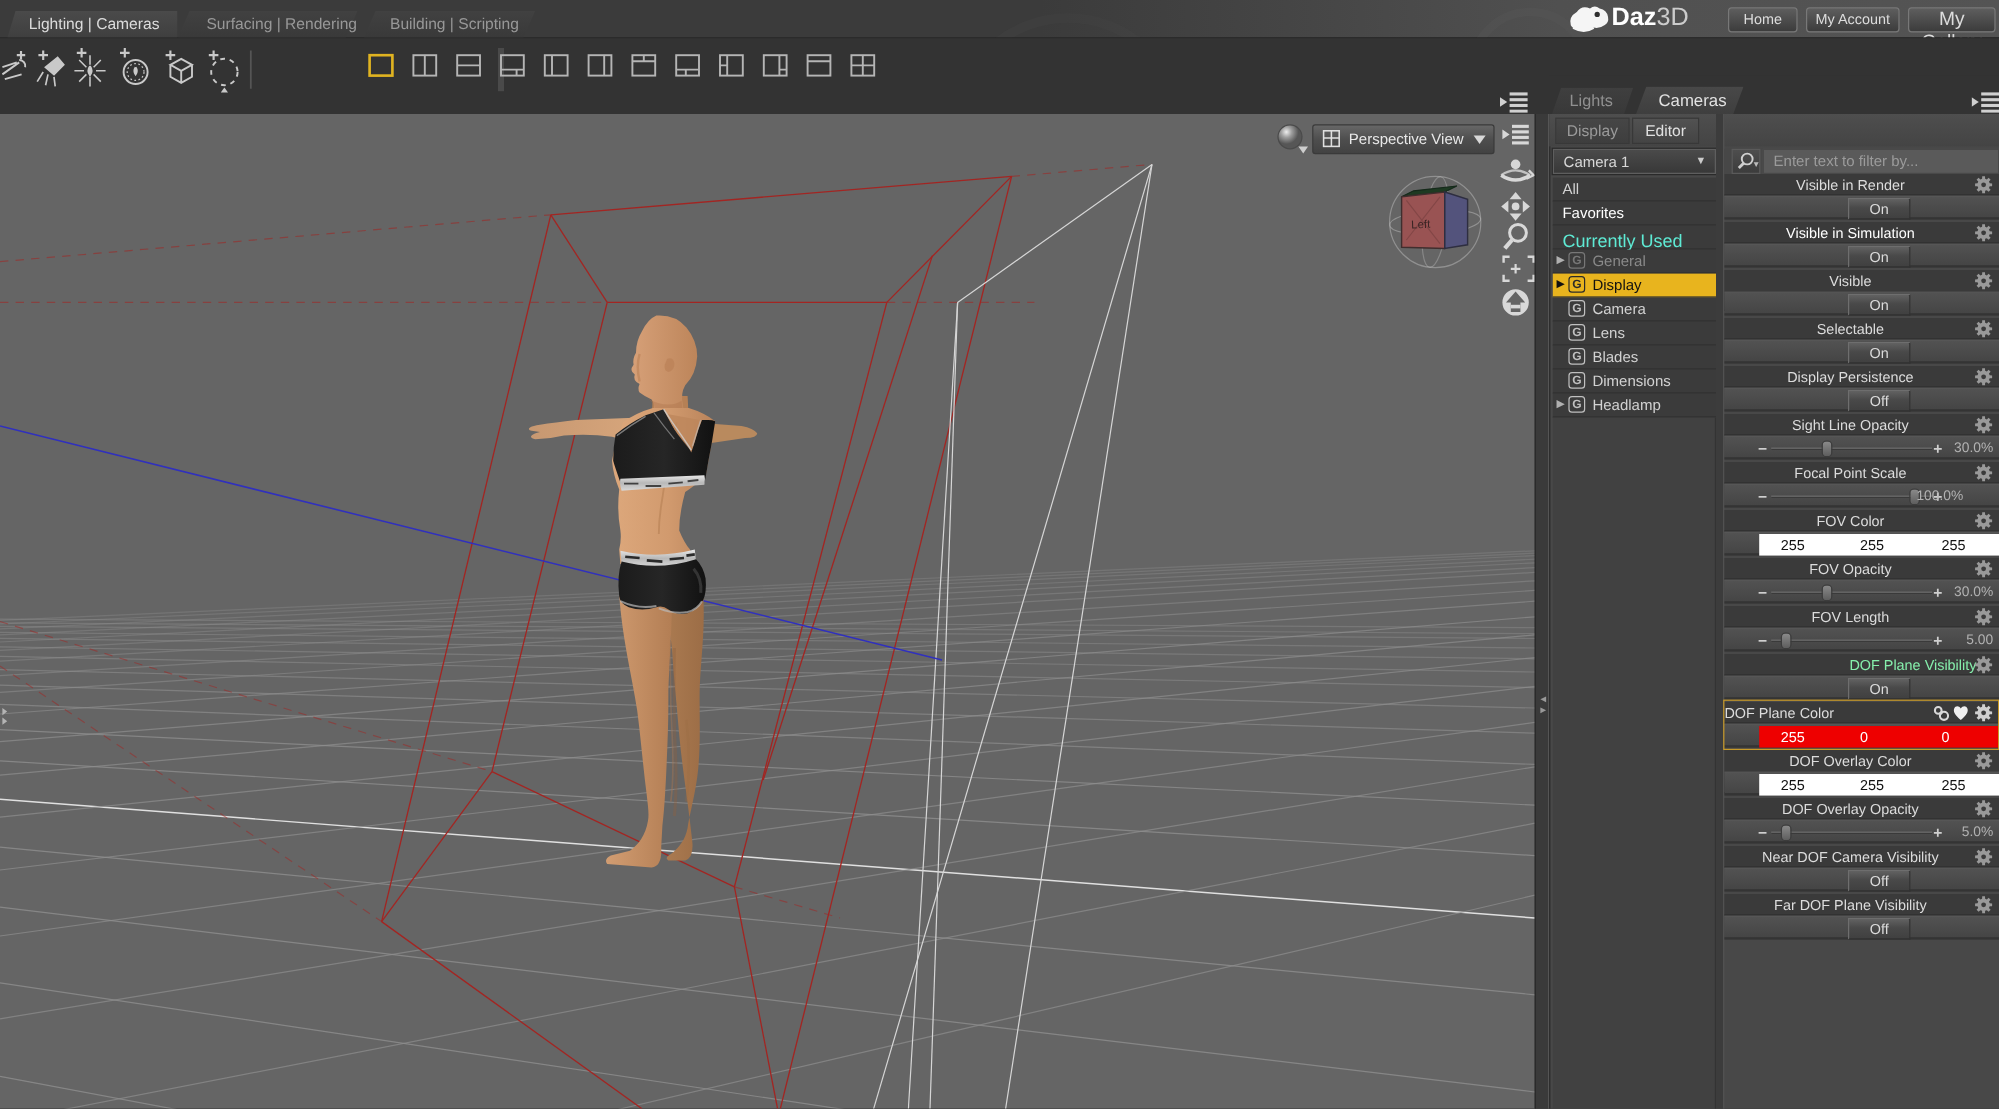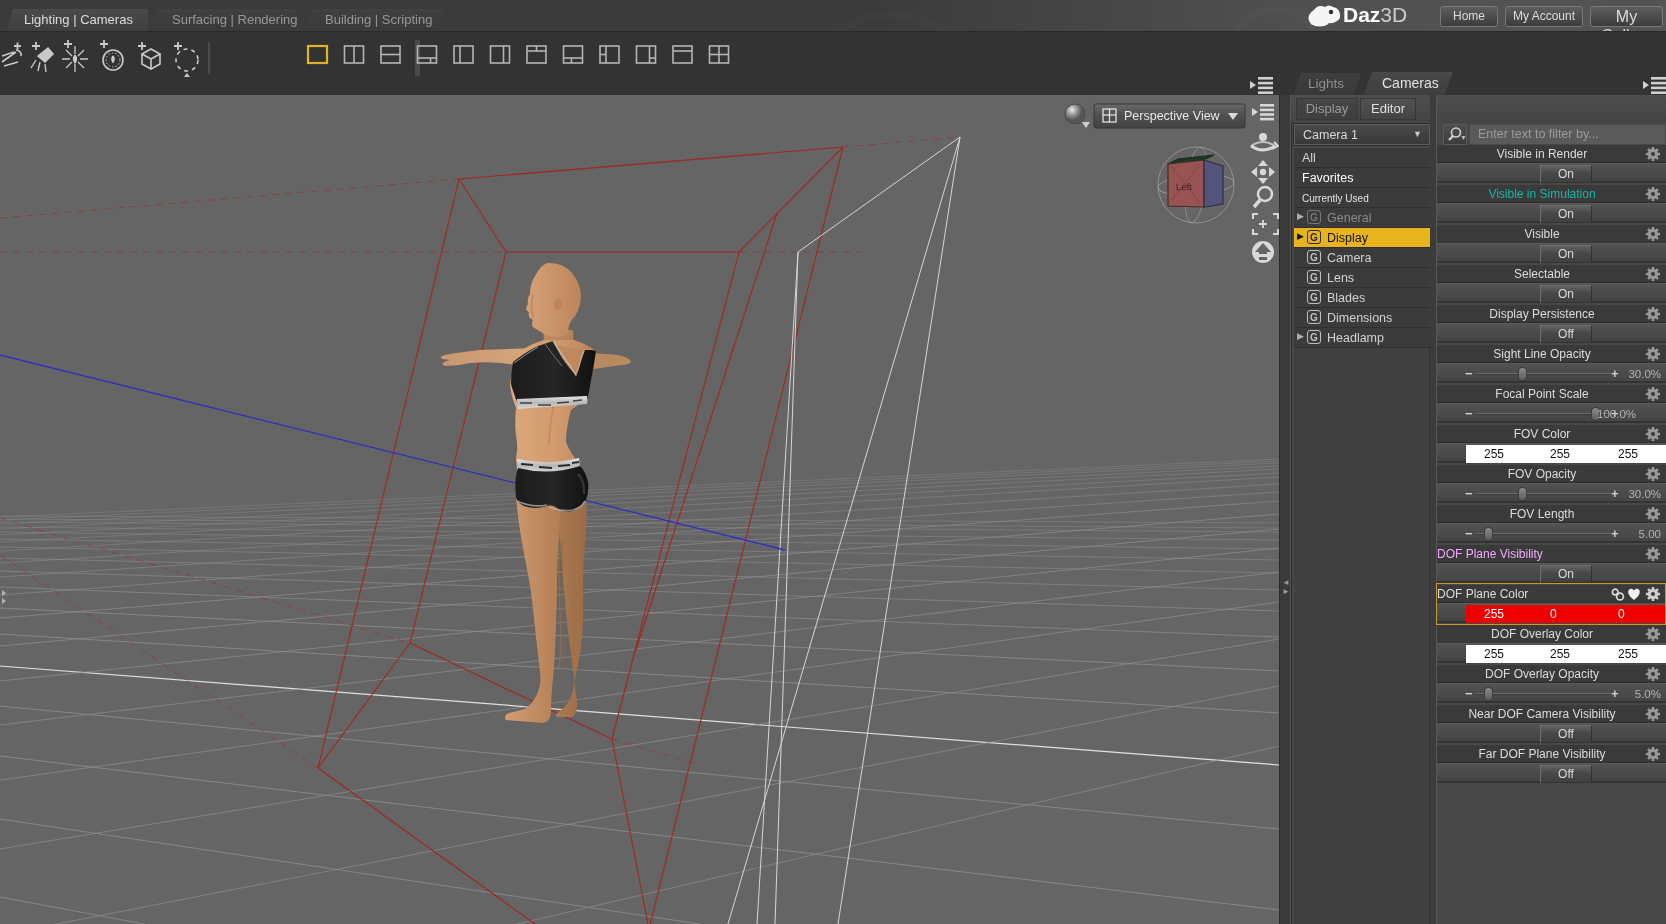--- a/index.html
+++ b/index.html
@@ -353,21 +353,21 @@
   <span class="abs" style="left:118px;top:4px;color:#ccc;font-size:9px">▼</span>
 </div>
 
 <div class="abs" style="left:1294px;top:148px;width:136px;height:20px;background:#3b3b3b;border-bottom:1px solid #2f2f2f">
 <span class="abs" style="left:8px;top:2.5px;color:#d2d2d2;font-size:12.5px">All</span>
 </div>
 <div class="abs" style="left:1294px;top:168px;width:136px;height:20px;background:#3b3b3b;border-bottom:1px solid #2f2f2f">
 <span class="abs" style="left:8px;top:2.5px;color:#ffffff;font-size:12.5px">Favorites</span>
 </div>
 <div class="abs" style="left:1294px;top:188px;width:136px;height:20px;background:#3b3b3b;border-bottom:1px solid #2f2f2f">
-<span class="abs" style="left:8px;top:5px;color:#e5e5e5;font-size:10px">Currently Used</span>
+<span class="abs" style="left:8px;top:5px;color:#5eead4;font-size:15px">Currently Used</span>
 </div>
 <div class="abs" style="left:1294px;top:208px;width:136px;height:20px;background:#3b3b3b;border-bottom:1px solid #2f2f2f">
 <span class="abs" style="left:3px;top:3px;color:#b0b0b0;font-size:9px">▶</span>
 <span class="abs" style="left:13px;top:2px;width:14px;height:14px;border:1.4px solid #777;border-radius:3px;color:#777;font-size:10px;font-weight:bold;text-align:center;line-height:13px">G</span>
 <span class="abs" style="left:33px;top:2.5px;color:#8a8a8a;font-size:12.5px">General</span>
 </div>
 <div class="abs" style="left:1294px;top:228px;width:136px;height:20px;background:#e8b41e;border-bottom:1px solid #2f2f2f">
 <span class="abs" style="left:3px;top:3px;color:#111;font-size:9px">▶</span>
 <span class="abs" style="left:13px;top:2px;width:14px;height:14px;border:1.4px solid #2a2a2a;border-radius:3px;color:#2a2a2a;font-size:10px;font-weight:bold;text-align:center;line-height:13px">G</span>
 <span class="abs" style="left:33px;top:2.5px;color:#111;font-size:12.5px">Display</span>
@@ -411,21 +411,21 @@
   <div class="abs" style="left:0;top:2px;width:210px;text-align:center;color:#dcdcdc;font-size:12px">Visible in Render</div>
   </div>
 <svg width="16" height="16" viewBox="0 0 16 16" style="position:absolute;left:1645px;top:146px">
 <path d="M15.10,6.82 L15.10,9.18 L13.05,9.26 L12.46,10.68 L13.86,12.19 L12.19,13.86 L10.68,12.46 L9.26,13.05 L9.18,15.10 L6.82,15.10 L6.74,13.05 L5.32,12.46 L3.81,13.86 L2.14,12.19 L3.54,10.68 L2.95,9.26 L0.90,9.18 L0.90,6.82 L2.95,6.74 L3.54,5.32 L2.14,3.81 L3.81,2.14 L5.32,3.54 L6.74,2.95 L6.82,0.90 L9.18,0.90 L9.26,2.95 L10.68,3.54 L12.19,2.14 L13.86,3.81 L12.46,5.32 L13.05,6.74 Z" fill="#999999"></path>
 <circle cx="8" cy="8" r="2" fill="#3a3a3a"></circle>
   </svg>
 <div class="abs" style="left:1437px;top:163px;width:229px;height:20px;background:linear-gradient(#525252,#454545);border-top:1px solid #5a5a5a;border-bottom:2px solid #343434">
   <div class="abs" style="left:103px;top:1px;width:52px;height:18px;background:linear-gradient(#616161,#494949 45%,#404040);border:1px solid #6e6e6e;border-bottom-color:#333;border-right-color:#333;color:#dcdcdc;font-size:12px;text-align:center;line-height:17px">On</div>
   </div>
 <div class="abs" style="left:1437px;top:185px;width:229px;height:18px;background:#3a3a3a;border-bottom:1px solid #2e2e2e">
-  <div class="abs" style="left:0;top:2px;width:210px;text-align:center;color:#14b8a6;font-size:12px">Visible in Simulation</div>
+  <div class="abs" style="left:0;top:2px;width:210px;text-align:center;color:#ffffff;font-size:12px">Visible in Simulation</div>
   </div>
 <svg width="16" height="16" viewBox="0 0 16 16" style="position:absolute;left:1645px;top:186px">
 <path d="M15.10,6.82 L15.10,9.18 L13.05,9.26 L12.46,10.68 L13.86,12.19 L12.19,13.86 L10.68,12.46 L9.26,13.05 L9.18,15.10 L6.82,15.10 L6.74,13.05 L5.32,12.46 L3.81,13.86 L2.14,12.19 L3.54,10.68 L2.95,9.26 L0.90,9.18 L0.90,6.82 L2.95,6.74 L3.54,5.32 L2.14,3.81 L3.81,2.14 L5.32,3.54 L6.74,2.95 L6.82,0.90 L9.18,0.90 L9.26,2.95 L10.68,3.54 L12.19,2.14 L13.86,3.81 L12.46,5.32 L13.05,6.74 Z" fill="#999999"></path>
 <circle cx="8" cy="8" r="2" fill="#3a3a3a"></circle>
   </svg>
 <div class="abs" style="left:1437px;top:203px;width:229px;height:20px;background:linear-gradient(#525252,#454545);border-top:1px solid #5a5a5a;border-bottom:2px solid #343434">
   <div class="abs" style="left:103px;top:1px;width:52px;height:18px;background:linear-gradient(#616161,#494949 45%,#404040);border:1px solid #6e6e6e;border-bottom-color:#333;border-right-color:#333;color:#dcdcdc;font-size:12px;text-align:center;line-height:17px">On</div>
   </div>
 <div class="abs" style="left:1437px;top:225px;width:229px;height:34px;background:#3a3a3a;border-bottom:1px solid #2e2e2e">
   <div class="abs" style="left:0;top:2px;width:210px;text-align:center;color:#dcdcdc;font-size:12px">Visible</div>
@@ -521,21 +521,21 @@
 <circle cx="8" cy="8" r="2" fill="#3a3a3a"></circle>
   </svg>
 <div class="abs" style="left:1437px;top:523px;width:229px;height:20px;background:linear-gradient(#525252,#454545);border-top:1px solid #5a5a5a;border-bottom:2px solid #343434">
   <div class="abs" style="left:28px;top:2px;color:#cfcfcf;font-size:13px;font-weight:bold">−</div>
   <div class="abs" style="left:39px;top:9px;width:134px;height:2px;background:#6e6e6e;border-bottom:1px solid #3a3a3a"></div>
   <div class="abs" style="left:47px;top:3px;width:9px;height:14px;background:linear-gradient(#8a8a8a,#5e5e5e);border:1px solid #3c3c3c;border-radius:4px"></div>
   <div class="abs" style="left:174px;top:2px;color:#cfcfcf;font-size:13px;font-weight:bold">+</div>
   <div class="abs" style="left:160px;top:3.5px;width:64px;text-align:right;color:#b2b2b2;font-size:11.5px">5.00</div>
   </div>
 <div class="abs" style="left:1437px;top:545px;width:229px;height:18px;background:#3a3a3a;border-bottom:1px solid #2e2e2e">
-  <div class="abs" style="left:0;top:2px;width:210px;text-align:left;color:#f0abfc;font-size:12px">DOF Plane Visibility</div>
+  <div class="abs" style="left:0;top:2px;width:210px;text-align:right;color:#86efac;font-size:12px">DOF Plane Visibility</div>
   </div>
 <svg width="16" height="16" viewBox="0 0 16 16" style="position:absolute;left:1645px;top:546px">
 <path d="M15.10,6.82 L15.10,9.18 L13.05,9.26 L12.46,10.68 L13.86,12.19 L12.19,13.86 L10.68,12.46 L9.26,13.05 L9.18,15.10 L6.82,15.10 L6.74,13.05 L5.32,12.46 L3.81,13.86 L2.14,12.19 L3.54,10.68 L2.95,9.26 L0.90,9.18 L0.90,6.82 L2.95,6.74 L3.54,5.32 L2.14,3.81 L3.81,2.14 L5.32,3.54 L6.74,2.95 L6.82,0.90 L9.18,0.90 L9.26,2.95 L10.68,3.54 L12.19,2.14 L13.86,3.81 L12.46,5.32 L13.05,6.74 Z" fill="#999999"></path>
 <circle cx="8" cy="8" r="2" fill="#3a3a3a"></circle>
   </svg>
 <div class="abs" style="left:1437px;top:563px;width:229px;height:20px;background:linear-gradient(#525252,#454545);border-top:1px solid #5a5a5a;border-bottom:2px solid #343434">
   <div class="abs" style="left:103px;top:1px;width:52px;height:18px;background:linear-gradient(#616161,#494949 45%,#404040);border:1px solid #6e6e6e;border-bottom-color:#333;border-right-color:#333;color:#dcdcdc;font-size:12px;text-align:center;line-height:17px">On</div>
   </div>
 <div class="abs" style="left:1437px;top:585px;width:229px;height:18px;background:#3a3a3a;border-bottom:1px solid #2e2e2e">
   <div class="abs" style="left:0;top:2px;width:210px;color:#dcdcdc;font-size:12px">DOF Plane Color</div>

